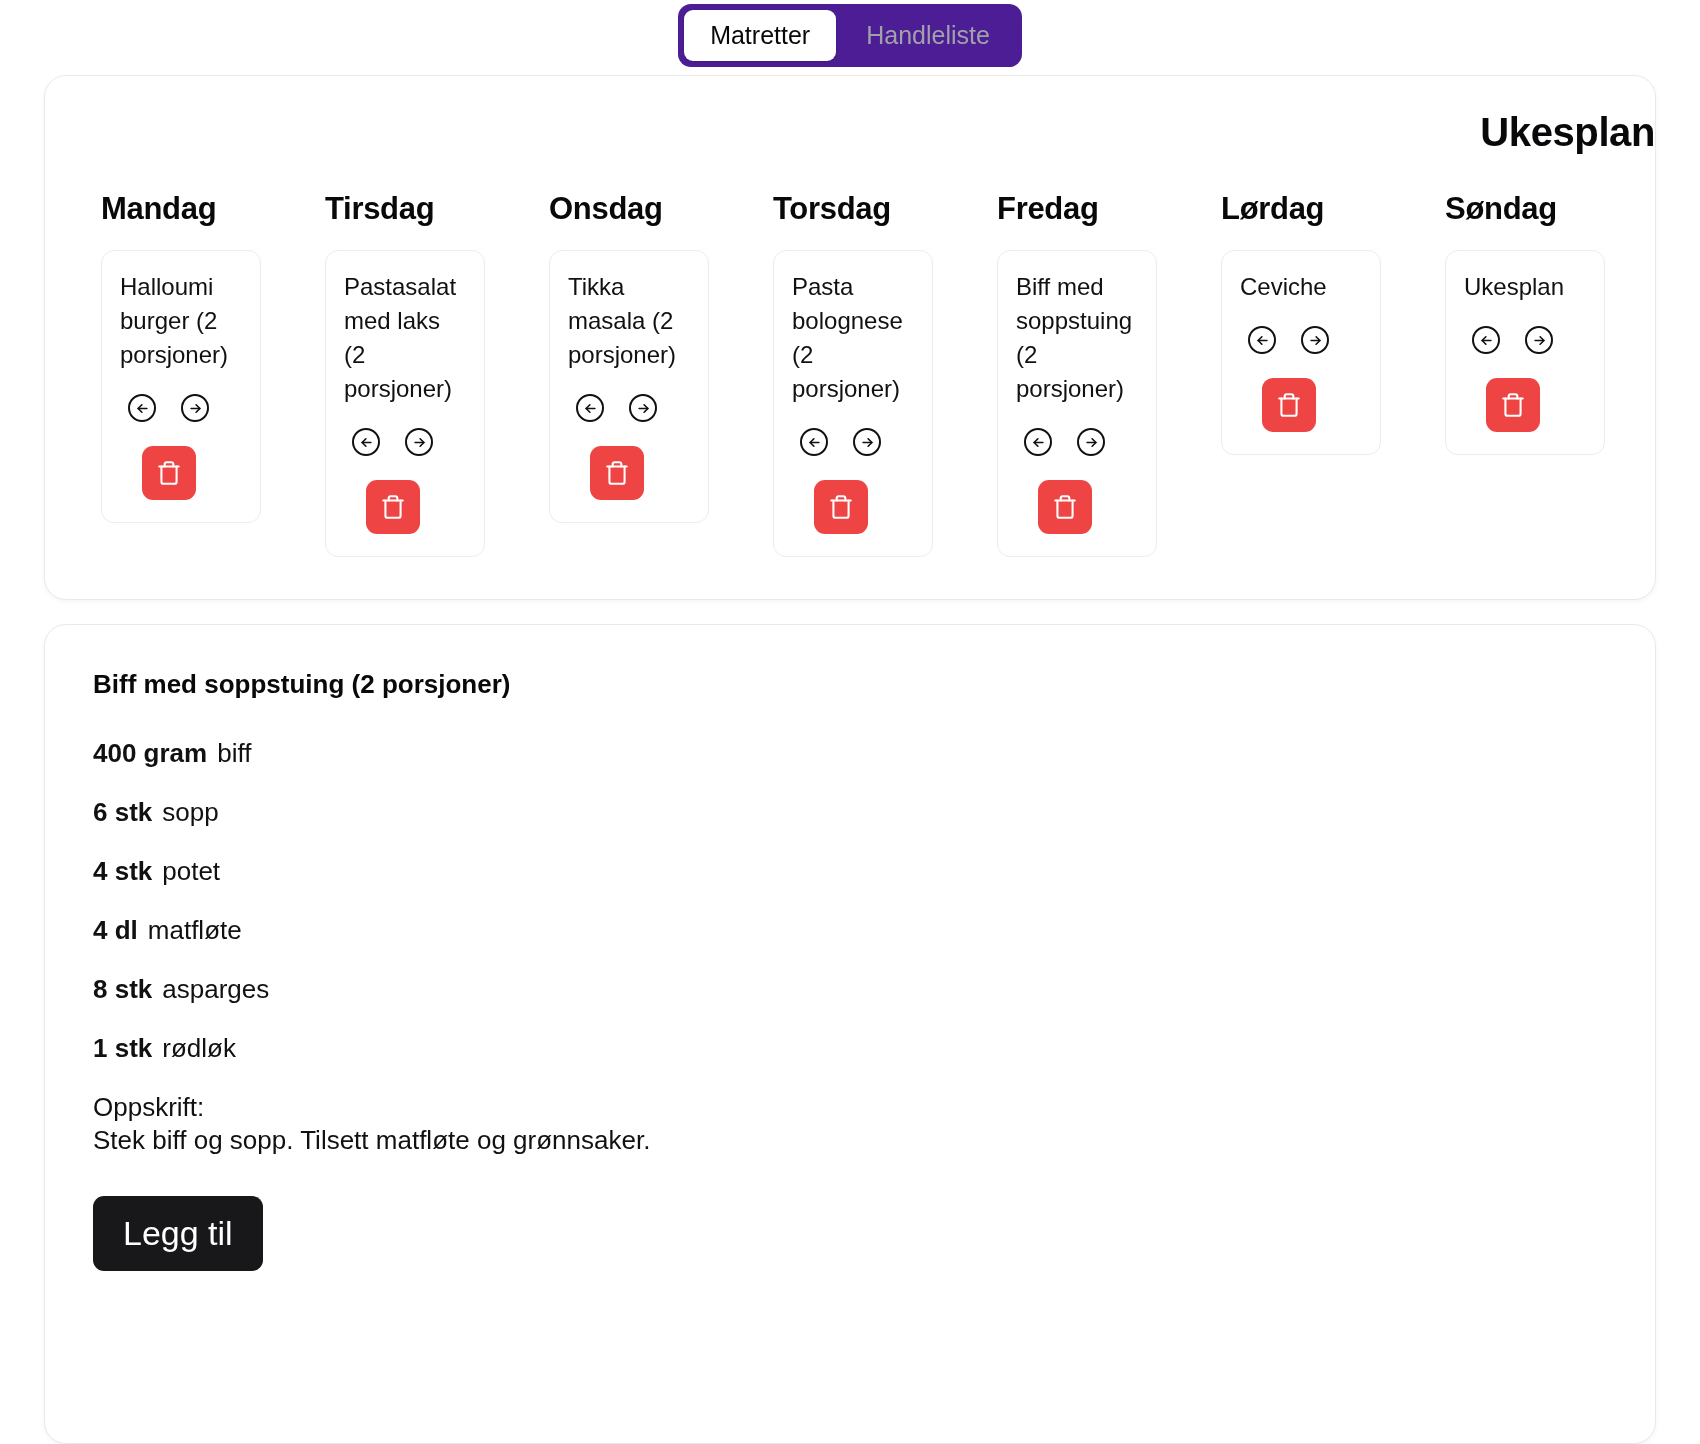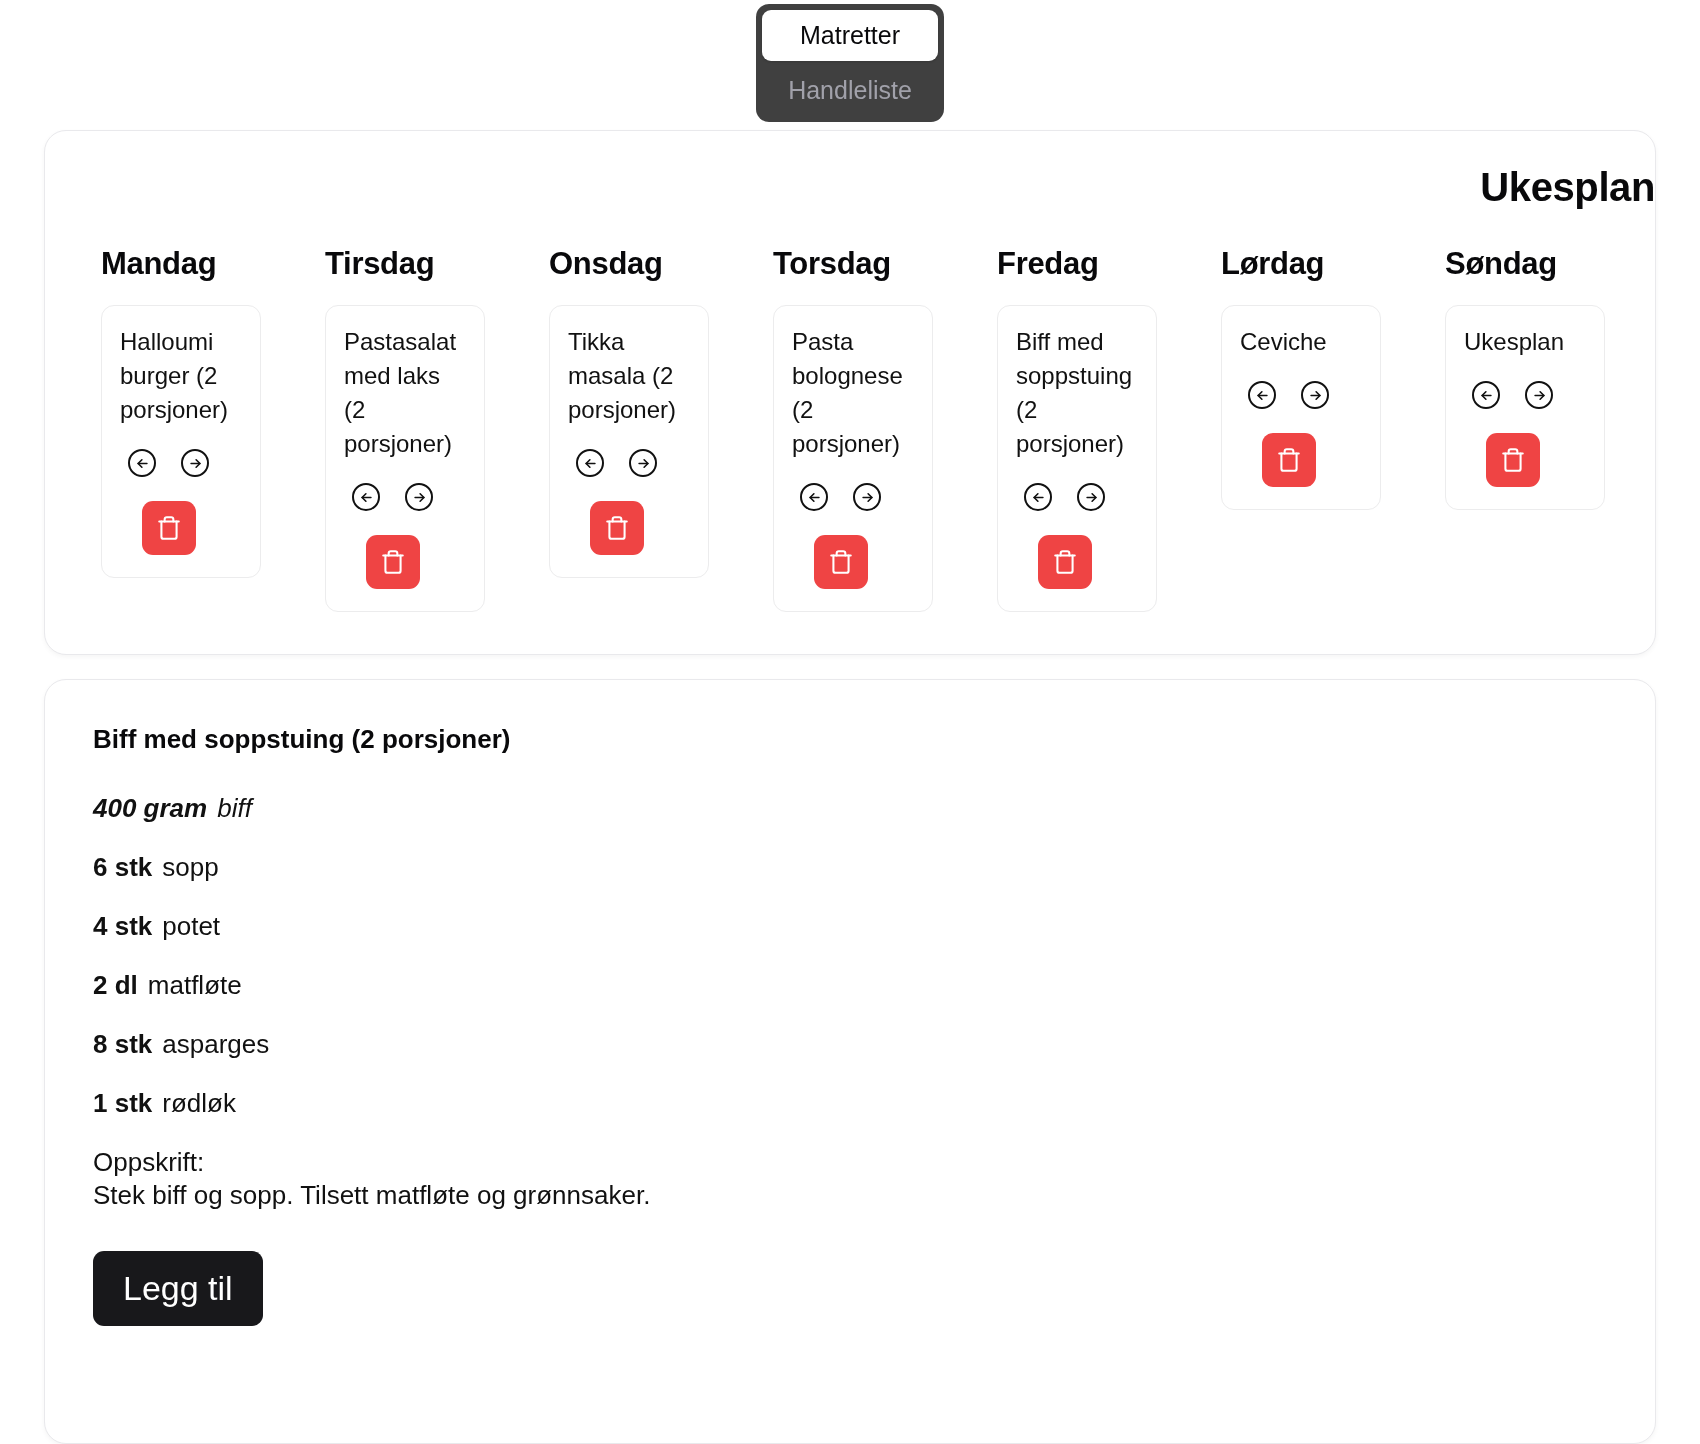--- a/index.html
+++ b/index.html
@@ -23,25 +23,24 @@
 
   
   .tabbar-wrap {
     display: flex;
     justify-content: center;
     padding-top: 4px;
     padding-bottom: 8px;
   }
   .tabbar {
     display: inline-flex;
-    background: #404040;
+    background: #4c1d95;
     border-radius: 13px;
     padding: 6px;
     gap: 4px;
-    flex-direction: column;
   }
   .tab {
     font-size: 25px;
     line-height: 1;
     padding: 13px 26px;
     border-radius: 9px;
     color: #a1a1aa;
     background: transparent;
     border: none;
     font-family: "Liberation Sans", sans-serif;
@@ -165,21 +164,21 @@
     color: #111111;
     margin-bottom: 2px;
   }
   .ing-list { margin-bottom: 24px; }
   .ing-row {
     font-size: 26px;
     color: #111111;
     margin-bottom: 28px;
     white-space: nowrap;
   }
-  .ing-row:first-child { margin-bottom: 28px; font-style: italic; }
+  .ing-row:first-child { margin-bottom: 28px; }
   .ing-amt { font-weight: bold; }
   .ing-name { margin-left: 10px; }
 
   .recipe-steps {
     font-size: 26px;
     color: #111111;
     margin-bottom: 40px;
   }
   .add-btn {
     background: #18181b;
@@ -406,21 +405,21 @@
       </div>
   </section>
 
   <section class="panel panel-recipe">
     <h2 class="recipe-title">Biff med soppstuing (2 porsjoner)</h2>
 
     <div class="ing-list" id="ings">
         <div class="ing-row"><span class="ing-amt">400 gram</span><span class="ing-name">biff</span></div>
         <div class="ing-row"><span class="ing-amt">6 stk</span><span class="ing-name">sopp</span></div>
         <div class="ing-row"><span class="ing-amt">4 stk</span><span class="ing-name">potet</span></div>
-        <div class="ing-row"><span class="ing-amt">2 dl</span><span class="ing-name">matfløte</span></div>
+        <div class="ing-row"><span class="ing-amt">4 dl</span><span class="ing-name">matfløte</span></div>
         <div class="ing-row"><span class="ing-amt">8 stk</span><span class="ing-name">asparges</span></div>
         <div class="ing-row"><span class="ing-amt">1 stk</span><span class="ing-name">rødløk</span></div>
       </div>
 
     <div class="label-line">Oppskrift:</div>
     <div class="recipe-steps">Stek biff og sopp. Tilsett matfløte og grønnsaker.</div>
 
     <button class="add-btn">Legg til</button>
   </section>
 

